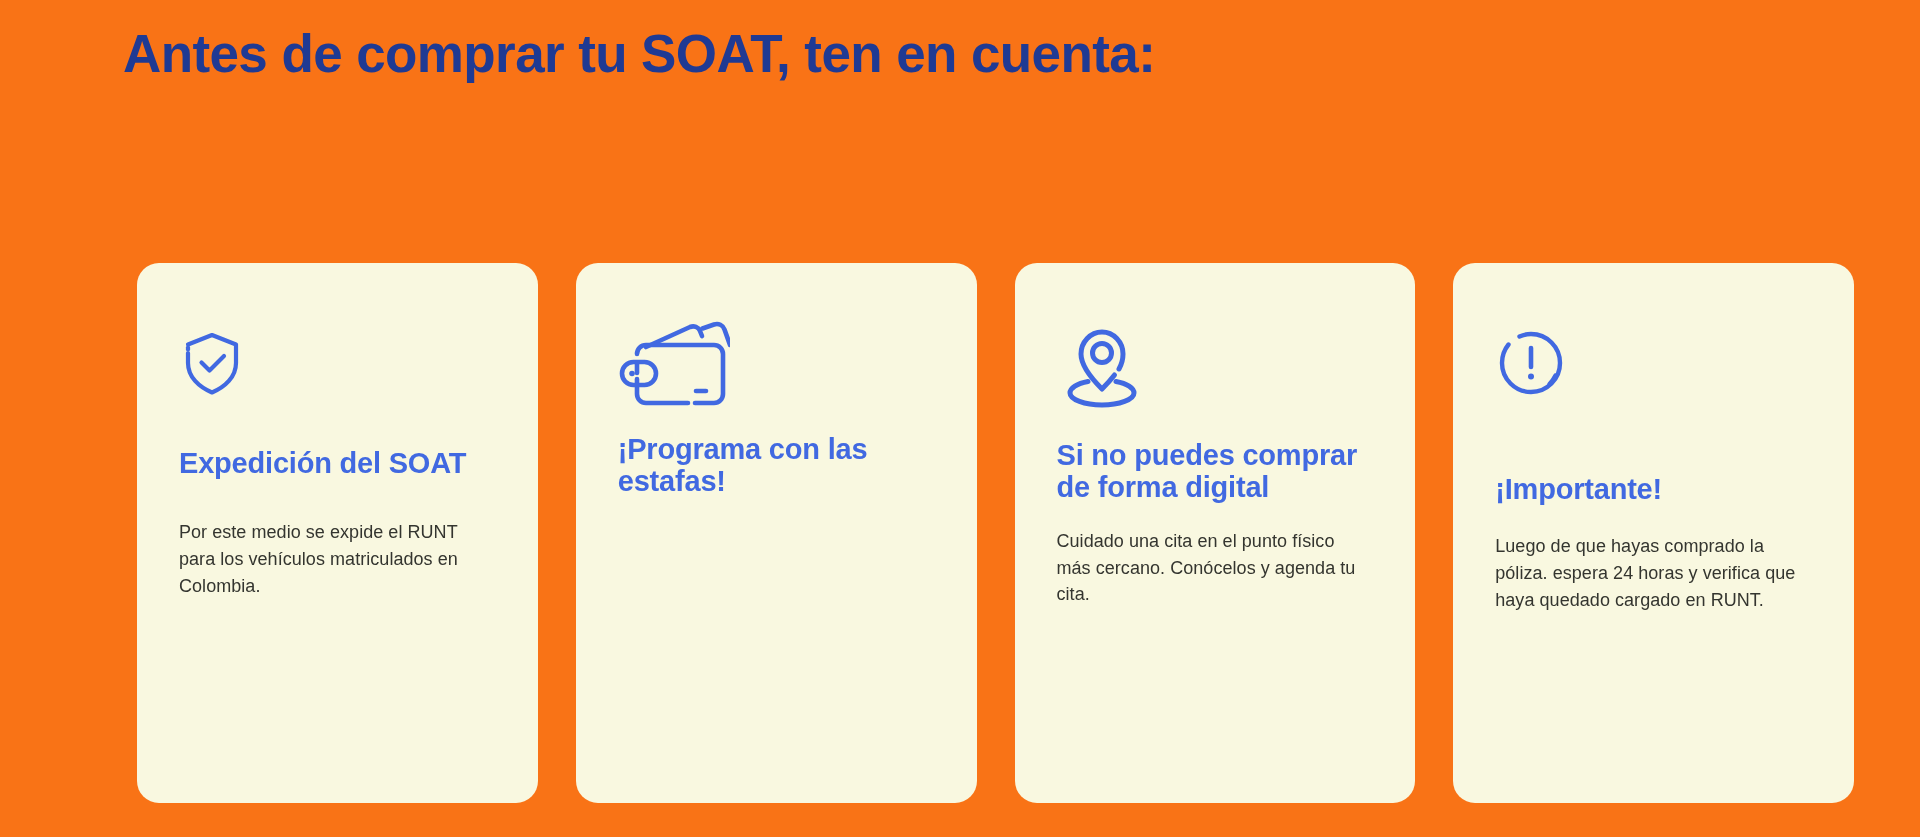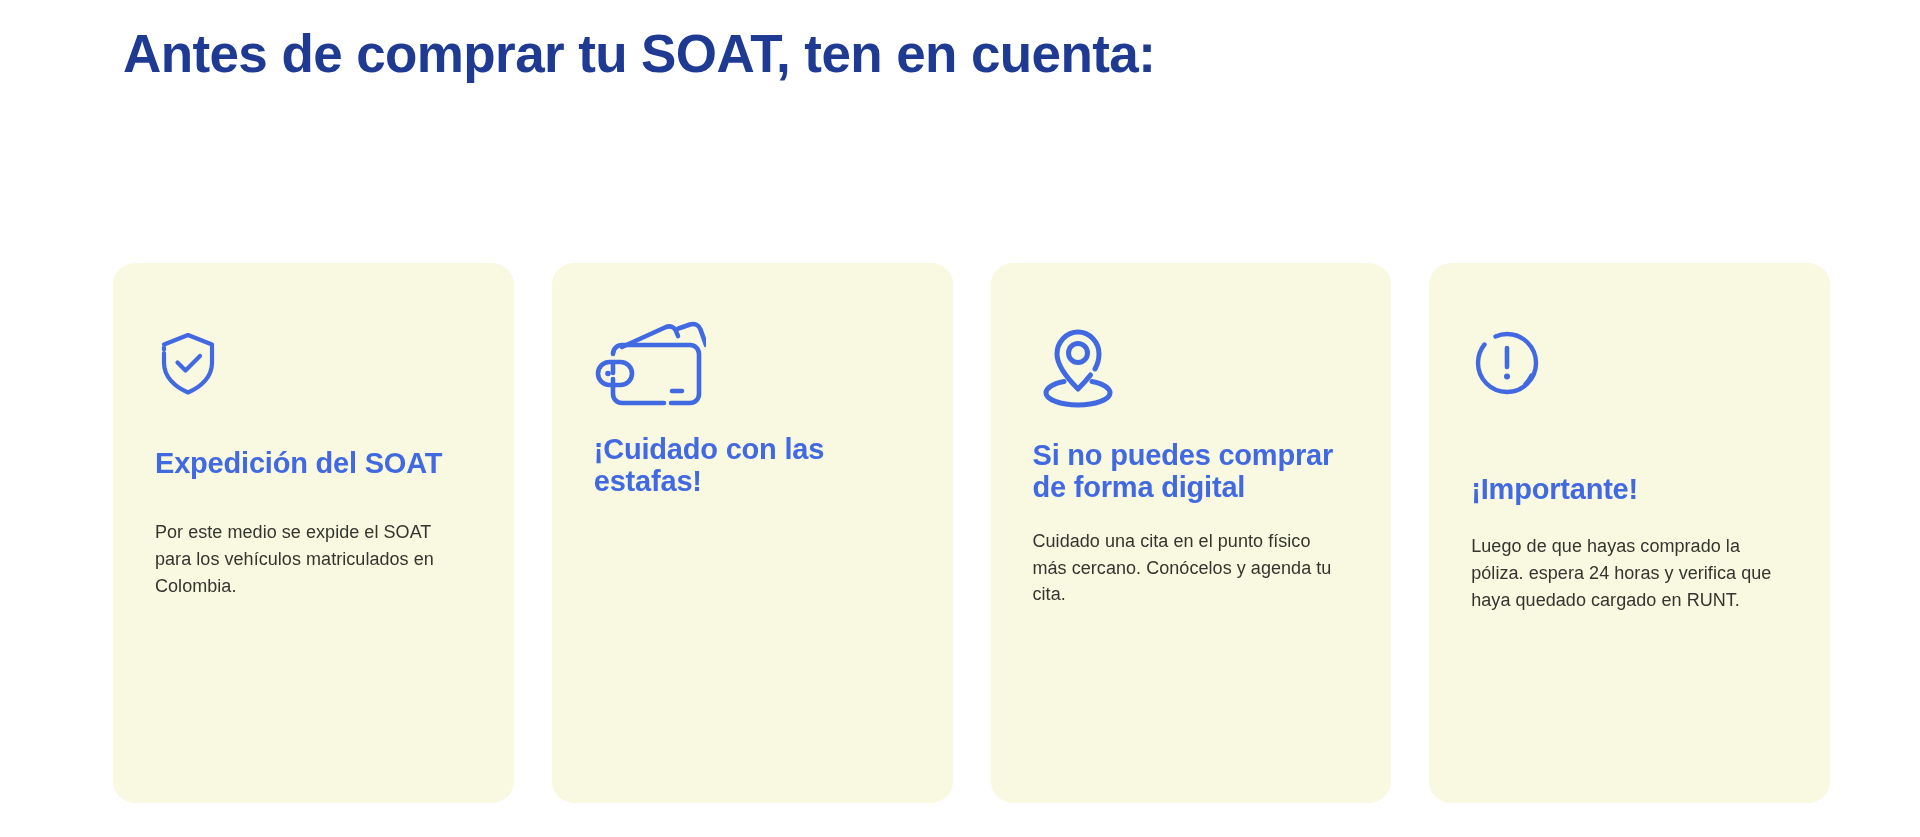--- a/index.html
+++ b/index.html
@@ -13,40 +13,40 @@
   body {
     background: #dfe6fb;
     font-family: "Liberation Sans", "DejaVu Sans", sans-serif;
     -webkit-font-smoothing: antialiased;
   }
 
   .page {
     position: relative;
     width: 1920px;
     height: 837px;
-    background: #ffffff;
+    background: #f97316;
   }
 
   
   .page-heading {
     position: absolute;
     left: 123px;
     top: 24px;
     font-size: 53px;
     line-height: 1.12;
     font-weight: 700;
     letter-spacing: -0.6px;
     color: #1f3a93;
     white-space: nowrap;
   }
 
   
   .card-row {
     position: absolute;
-    left: 113px;
+    left: 137px;
     top: 263px;
     width: 1717px;
     display: flex;
     gap: 38px;
     align-items: center;
   }
 
   .card {
     flex: 1 1 0;
     background: #f9f8e0;
@@ -104,37 +104,37 @@
 
     <div class="card card--expedicion">
       <div class="card-icon">
         <svg width="66" height="72" viewBox="0 0 66 72" fill="none" aria-hidden="true">
           <path d="M9 17.5 L33 8 L57 17.5 V36 C57 50 46 60 33 65.5 C20 60 9 50 9 36 V26" stroke="#4169e1" stroke-width="4.2" stroke-linecap="round" stroke-linejoin="round" fill="none"></path>
           <path d="M9 20.5 V22.5" stroke="#4169e1" stroke-width="4.2" stroke-linecap="round" fill="none"></path>
           <path d="M22.5 35.5 L30.5 43.5 L45 29" stroke="#4169e1" stroke-width="4.2" stroke-linecap="round" stroke-linejoin="round" fill="none"></path>
         </svg>
       </div>
       <div class="card-title">Expedición del SOAT</div>
-      <p class="card-body">Por este medio se expide el SOAT para los vehículos matriculados en Colombia.</p>
+      <p class="card-body">Por este medio se expide el RUNT para los vehículos matriculados en Colombia.</p>
     </div>
 
     <div class="card card--estafas">
       <div class="card-icon">
         <svg width="112" height="92" viewBox="0 0 112 92" fill="none" aria-hidden="true">
           <path d="M28 30 L72 10 C76 8.4 80.5 10 82 14 L84 19" stroke="#4169e1" stroke-width="4.6" stroke-linecap="round" stroke-linejoin="round" fill="none"></path>
           <path d="M84.5 11.5 L96 7.5 C100.5 6 105 8 106.5 12.5 L112 28" stroke="#4169e1" stroke-width="4.6" stroke-linecap="round" stroke-linejoin="round" fill="none"></path>
           <path d="M19 37 C19 32 23 28 28 28 H96 C101 28 105 32 105 37 V77 C105 82 101 86 96 86 H77" stroke="#4169e1" stroke-width="4.6" stroke-linecap="round" stroke-linejoin="round" fill="none"></path>
           <path d="M70 86 H28 C23 86 19 82 19 77 V62" stroke="#4169e1" stroke-width="4.6" stroke-linecap="round" stroke-linejoin="round" fill="none"></path>
           <path d="M19 56 V46" stroke="#4169e1" stroke-width="4.6" stroke-linecap="round" fill="none"></path>
           <rect x="4" y="45" width="34" height="23" rx="11.5" stroke="#4169e1" stroke-width="4.6" fill="none"></rect>
           <circle cx="14" cy="56.5" r="2.8" fill="#4169e1"></circle>
           <path d="M78 74 H88" stroke="#4169e1" stroke-width="4.6" stroke-linecap="round" fill="none"></path>
         </svg>
       </div>
-      <div class="card-title">¡Cuidado con las estafas!</div>
+      <div class="card-title">¡Programa con las estafas!</div>
     </div>
 
     <div class="card card--digital">
       <div class="card-icon">
         <svg width="90" height="92" viewBox="0 0 90 92" fill="none" aria-hidden="true">
           <path d="M62 52 C64.5 47.5 66 42.5 66 37 C66 25 56.5 15 45 15 C33.5 15 24 25 24 37 C24 50 38 65 45 72 C47.5 69.5 52.5 64.5 57.5 58" stroke="#4169e1" stroke-width="5" stroke-linecap="round" stroke-linejoin="round" fill="none"></path>
           <circle cx="45" cy="36" r="9.5" stroke="#4169e1" stroke-width="5" fill="none"></circle>
           <path d="M31 64.5 C20 66.5 13 71 13 76 C13 82.5 27.5 88 45 88 C62.5 88 77 82.5 77 76 C77 71 70 66.5 59 64.5" stroke="#4169e1" stroke-width="5" stroke-linecap="round" stroke-linejoin="round" fill="none"></path>
         </svg>
       </div>

